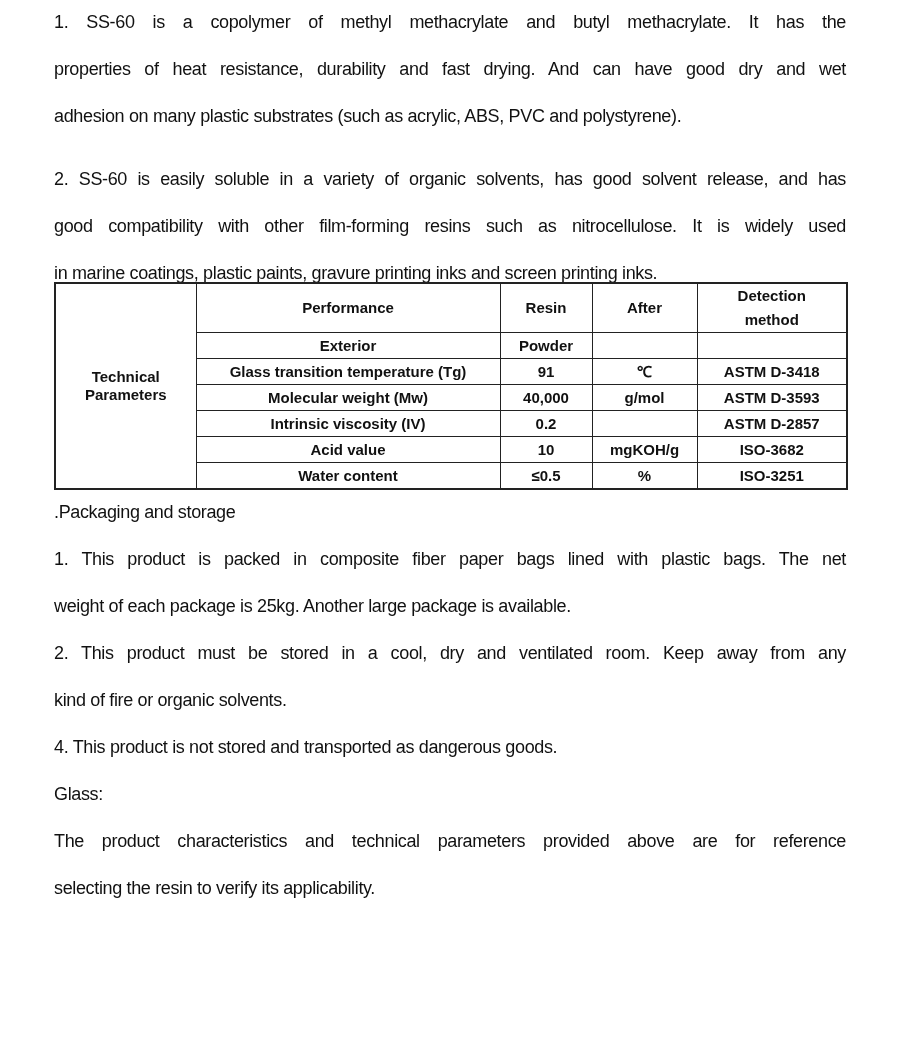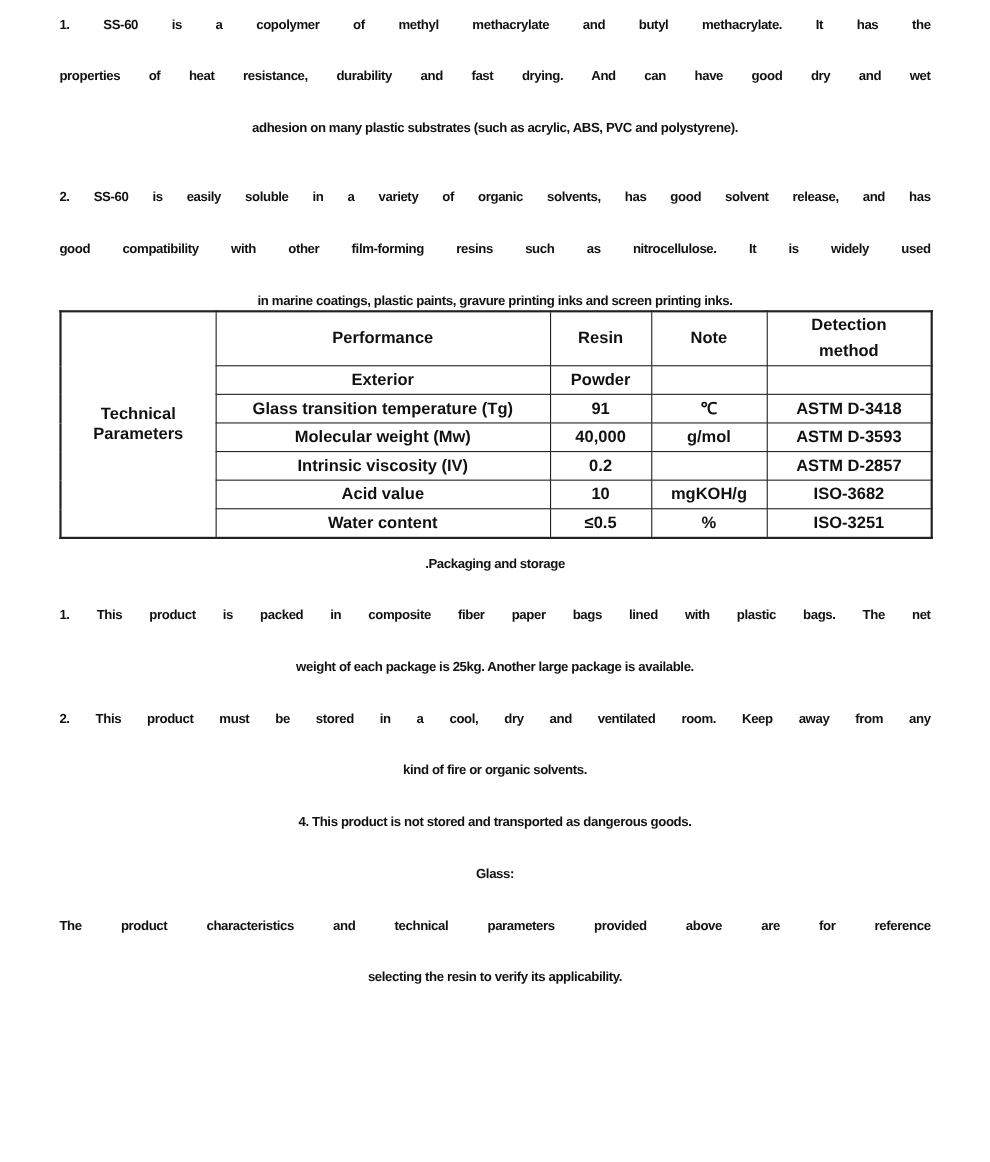--- a/index.html
+++ b/index.html
@@ -3,25 +3,25 @@
   <meta charset="utf-8">
   <style>
     html, body { margin: 0; padding: 0; background: #ffffff; }
     body {
       width: 900px; height: 1056px; overflow: hidden; position: relative;
       font-family: "Liberation Sans", sans-serif;
       color: #111111;
     }
     .page { position: absolute; left: 54px; top: 0; width: 792px; }
     .p {
-      font-size: 12px; font-weight: bold; line-height: 47px;
+      font-size: 18px; font-weight: normal; line-height: 47px;
       margin: 0; letter-spacing: -0.35px;
     }
     .j { text-align: justify; text-align-last: justify; }
-    .l { text-align: center; }
+    .l { text-align: left; }
     .block1 { position: absolute; top: -1px; left: 0; width: 792px; }
     .block2 { position: absolute; top: 156px; left: 0; width: 792px; }
     table.tech {
       position: absolute; top: 282px; left: 0; width: 794px;
       border-collapse: collapse;
       font-size: 15px; font-weight: bold;
     }
     table.tech td {
       border: 1px solid #222222; text-align: center; vertical-align: middle;
       padding: 0; height: 25px; line-height: 18px;
@@ -56,21 +56,21 @@
       <col style="width:150px">
     </colgroup>
     <tbody>
         <tr class="head">
       <td rowspan="7">
         <span>Technical</span><br>
         <span>Parameters</span>
       </td>
       <td>Performance</td>
       <td>Resin</td>
-      <td>Note</td>
+      <td>After</td>
       <td style="line-height:24px;">
         <span>Detection</span><br>
         <span>method</span>
       </td>
     </tr>
     <tr>
       <td>Exterior</td>
       <td>Powder</td>
       <td></td>
       <td></td>

